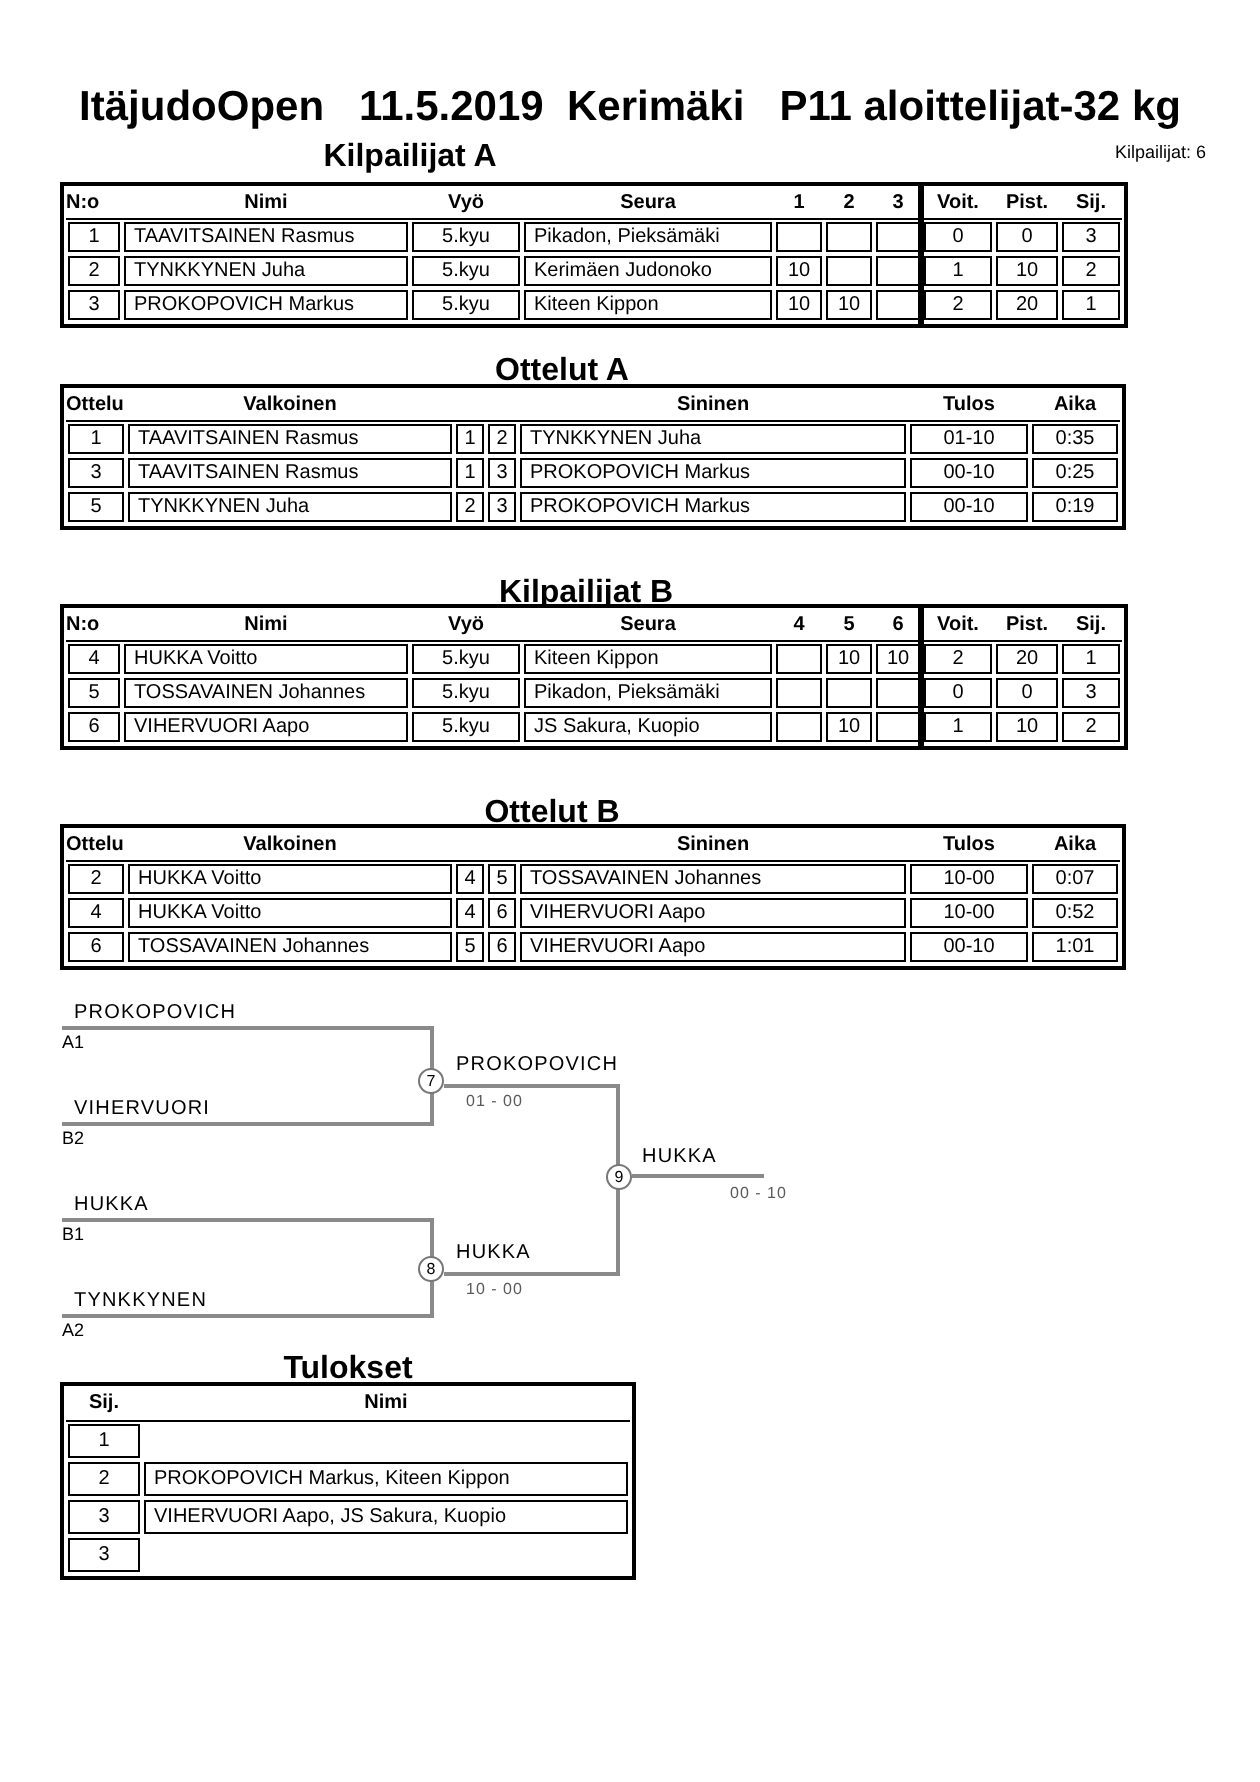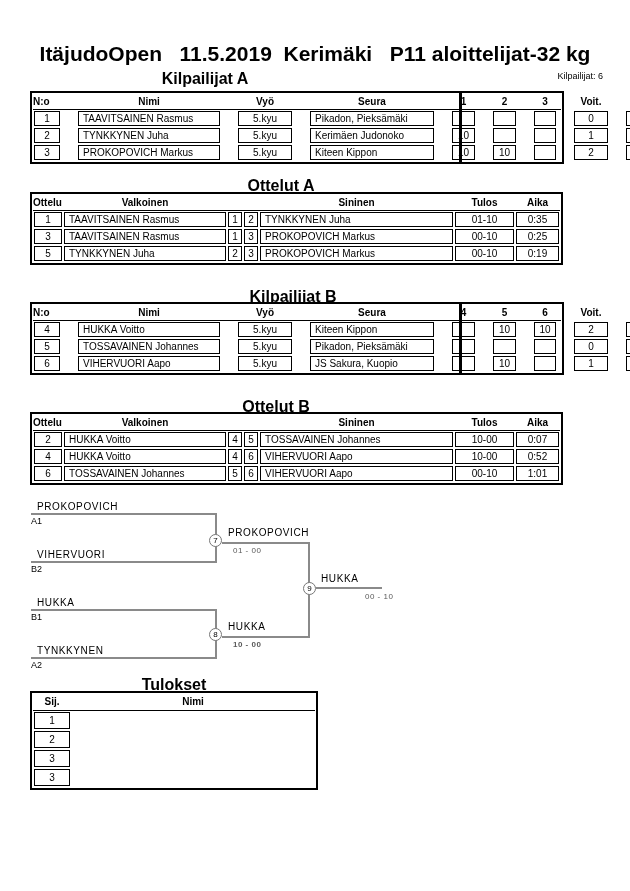--- a/index.html
+++ b/index.html
@@ -18,21 +18,21 @@
   #count{position:absolute;top:71px;left:463px;width:140px;text-align:right;font-size:9px;}
 
   .tbl{position:absolute;border:2px solid #000;padding:1px;background:#fff;box-sizing:content-box;}
   .hdr{display:grid;font-weight:bold;font-size:10px;border-bottom:1px solid #000;position:relative;z-index:1;}
   .hdr > div{text-align:center;line-height:15px;height:15px;white-space:nowrap;overflow:visible;}
   .row{display:grid;}
   .row > div{border:1px solid #000;margin:1px;font-size:10px;line-height:13px;height:13px;
     text-align:center;white-space:nowrap;overflow:hidden;background:#fff;}
   .l{text-align:left !important;padding-left:4px;}
   .hl{text-align:left !important;}
-  .pool .hdr,.pool .row{grid-template-columns:28px 144px 56px 126px 25px 25px 24px 36px 33px 31px;gap:16px;}
+  .pool .hdr,.pool .row{grid-template-columns:28px 144px 56px 126px 25px 25px 24px 36px 33px 31px;}
   .match .hdr,.match .row{grid-template-columns:30px 164px 16px 16px 195px 61px 45px;}
   .res .hdr,.res .row{grid-template-columns:38px 244px;}
   .res .row > div{line-height:15px;height:15px;}
   .res .hdr > div{line-height:16px;height:16px;}
   .vsep{position:absolute;top:0;bottom:0;left:427px;width:3px;background:#000;z-index:2;}
   #pool-a{left:30px;top:91px;width:528px;}
   #match-a{left:30px;top:192px;width:527px;}
   #pool-b{left:30px;top:302px;width:528px;}
   #match-b{left:30px;top:412px;width:527px;}
   #results{left:30px;top:691px;width:282px;}
@@ -268,35 +268,37 @@
   <div class="bseed" style="left:3px;top:112px;">B1</div>
 
   <div class="bname" style="left:9px;top:145px;">TYNKKYNEN</div>
   <div class="bl blh" style="left:3px;top:157px;width:186px;"></div>
   <div class="bseed" style="left:3px;top:160px;">A2</div>
 
   <div class="bl blv" style="left:187px;top:109px;height:50px;"></div>
   <div class="bcircle" style="left:181px;top:128px;">8</div>
   <div class="bname" style="left:200px;top:121px;">HUKKA</div>
   <div class="bl blh" style="left:194px;top:136px;width:88px;"></div>
-  <div class="bscore" style="left:205px;top:140px;font-weight:bold;">10 - 00</div>
+  <div class="bscore" style="left:205px;top:140px;">10 - 00</div>
 </div>
 
 <div class="h2" id="h-results">Tulokset</div>
 
 <div class="tbl res" id="results">
   <div class="hdr">
     <div>Sij.</div>
     <div>Nimi</div>
   </div>
   <div class="row">
     <div>1</div>
   </div>
   <div class="row">
     <div>2</div>
-  </div>
-  <div class="row">
-    <div>3</div>
+    <div class="l">PROKOPOVICH Markus, Kiteen Kippon</div>
+  </div>
+  <div class="row">
+    <div>3</div>
+    <div class="l">VIHERVUORI Aapo, JS Sakura, Kuopio</div>
   </div>
   <div class="row">
     <div>3</div>
   </div>
 </div>
 
 </body></html>

